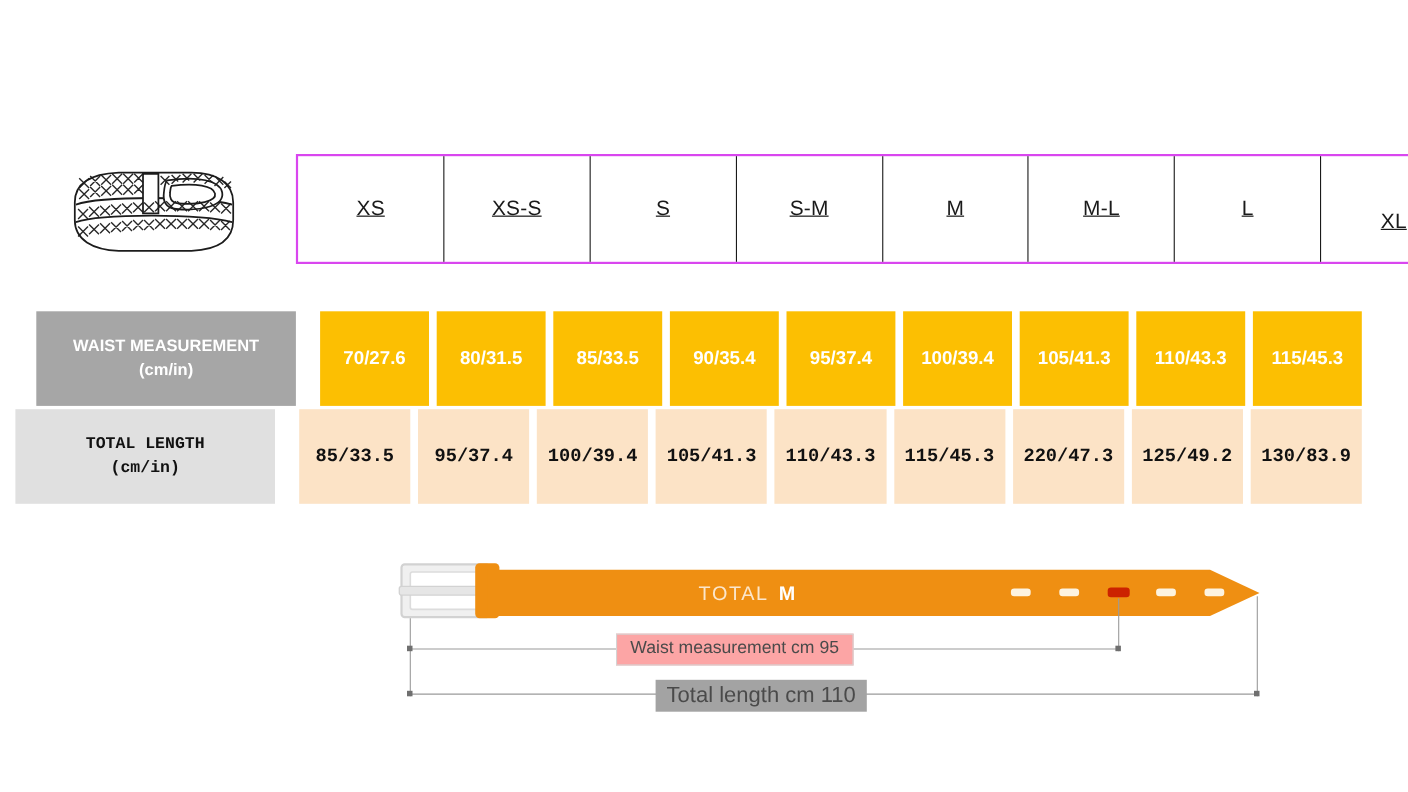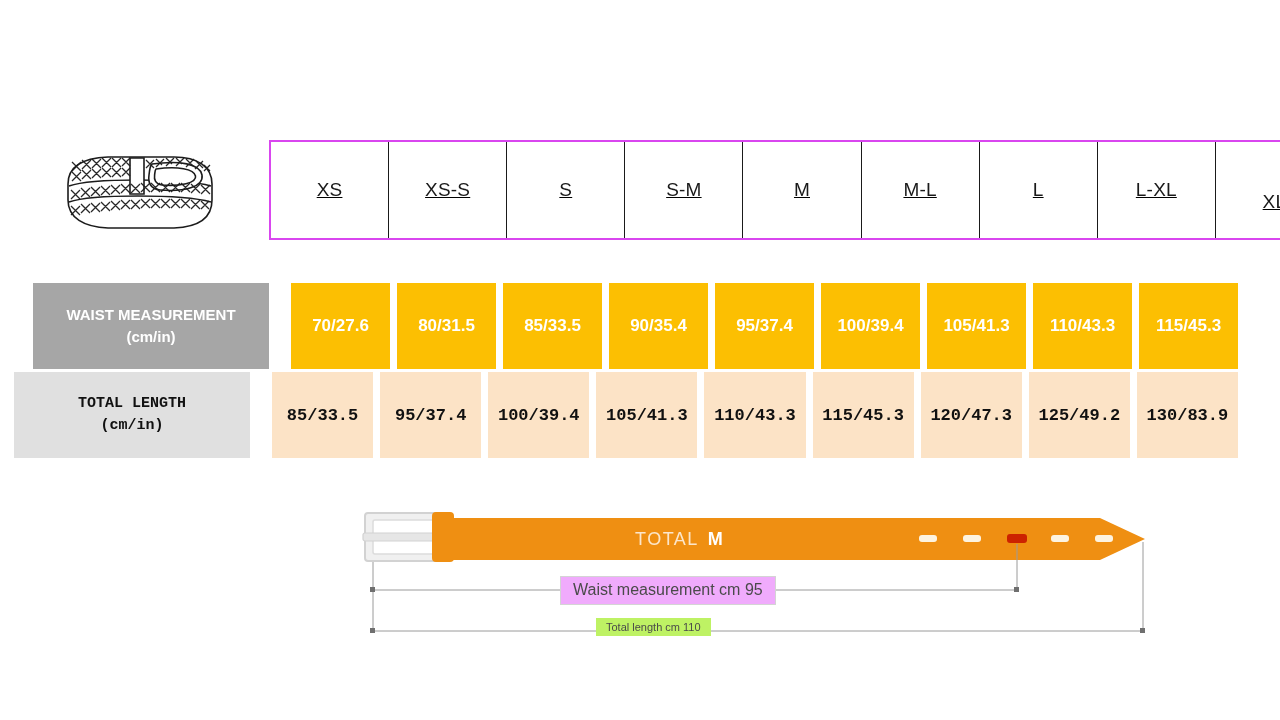--- a/index.html
+++ b/index.html
@@ -119,33 +119,33 @@
     letter-spacing: 0;
     margin-left: 9px;
     font-size: 18px;
   }
 
   #waist-callout {
     position: absolute;
     left: 560px;
     top: 576px;
     padding: 4px 12px 5px 12px;
-    background: #f0abfc;
+    background: #fca5a5;
     border: 1px solid #d4d4d4;
     font-size: 16px;
     color: #4a4a4a;
     white-space: nowrap;
   }
   #length-callout {
     position: absolute;
     left: 596px;
     top: 618px;
     padding: 3px 10px;
-    background: #bef264;
-    font-size: 11px;
+    background: #a3a3a3;
+    font-size: 20px;
     color: #4a4a4a;
     white-space: nowrap;
   }
 </style>
 </head>
 <body>
 
 <div id="belt-icon">
   <svg viewBox="0 0 170 100" width="170" height="100" aria-hidden="true">
     <g fill="none" stroke="#1c1c1c" stroke-width="1.6">
@@ -188,21 +188,20 @@
 </div>
 
 <div id="size-header-table">
   <div class="hcell">XS</div>
   <div class="hcell">XS-S</div>
   <div class="hcell">S</div>
   <div class="hcell">S-M</div>
   <div class="hcell">M</div>
   <div class="hcell">M-L</div>
   <div class="hcell">L</div>
-  <div class="hcell">L-XL</div>
   <div class="hcell">XL</div>
 </div>
 
 <div class="meas-row" id="row-waist">
   <div class="row-label">
     <span>WAIST MEASUREMENT</span>
     <span class="sub">(cm/in)</span>
   </div>
   <div class="row-values">
     <div class="vcell">70/27.6</div>
@@ -222,21 +221,21 @@
     <span>TOTAL LENGTH</span>
     <span class="sub">(cm/in)</span>
   </div>
   <div class="row-values">
     <div class="vcell">85/33.5</div>
     <div class="vcell">95/37.4</div>
     <div class="vcell">100/39.4</div>
     <div class="vcell">105/41.3</div>
     <div class="vcell">110/43.3</div>
     <div class="vcell">115/45.3</div>
-    <div class="vcell">120/47.3</div>
+    <div class="vcell">220/47.3</div>
     <div class="vcell">125/49.2</div>
     <div class="vcell">130/83.9</div>
   </div>
 </div>
 
 <div id="belt-diagram">
   <svg viewBox="0 0 800 150" width="800" height="150" aria-hidden="true">
 
     <g>
       <rect x="10" y="13" width="80" height="48" rx="3" fill="#f0f0f0" stroke="#d2d2d2" stroke-width="2"></rect>

